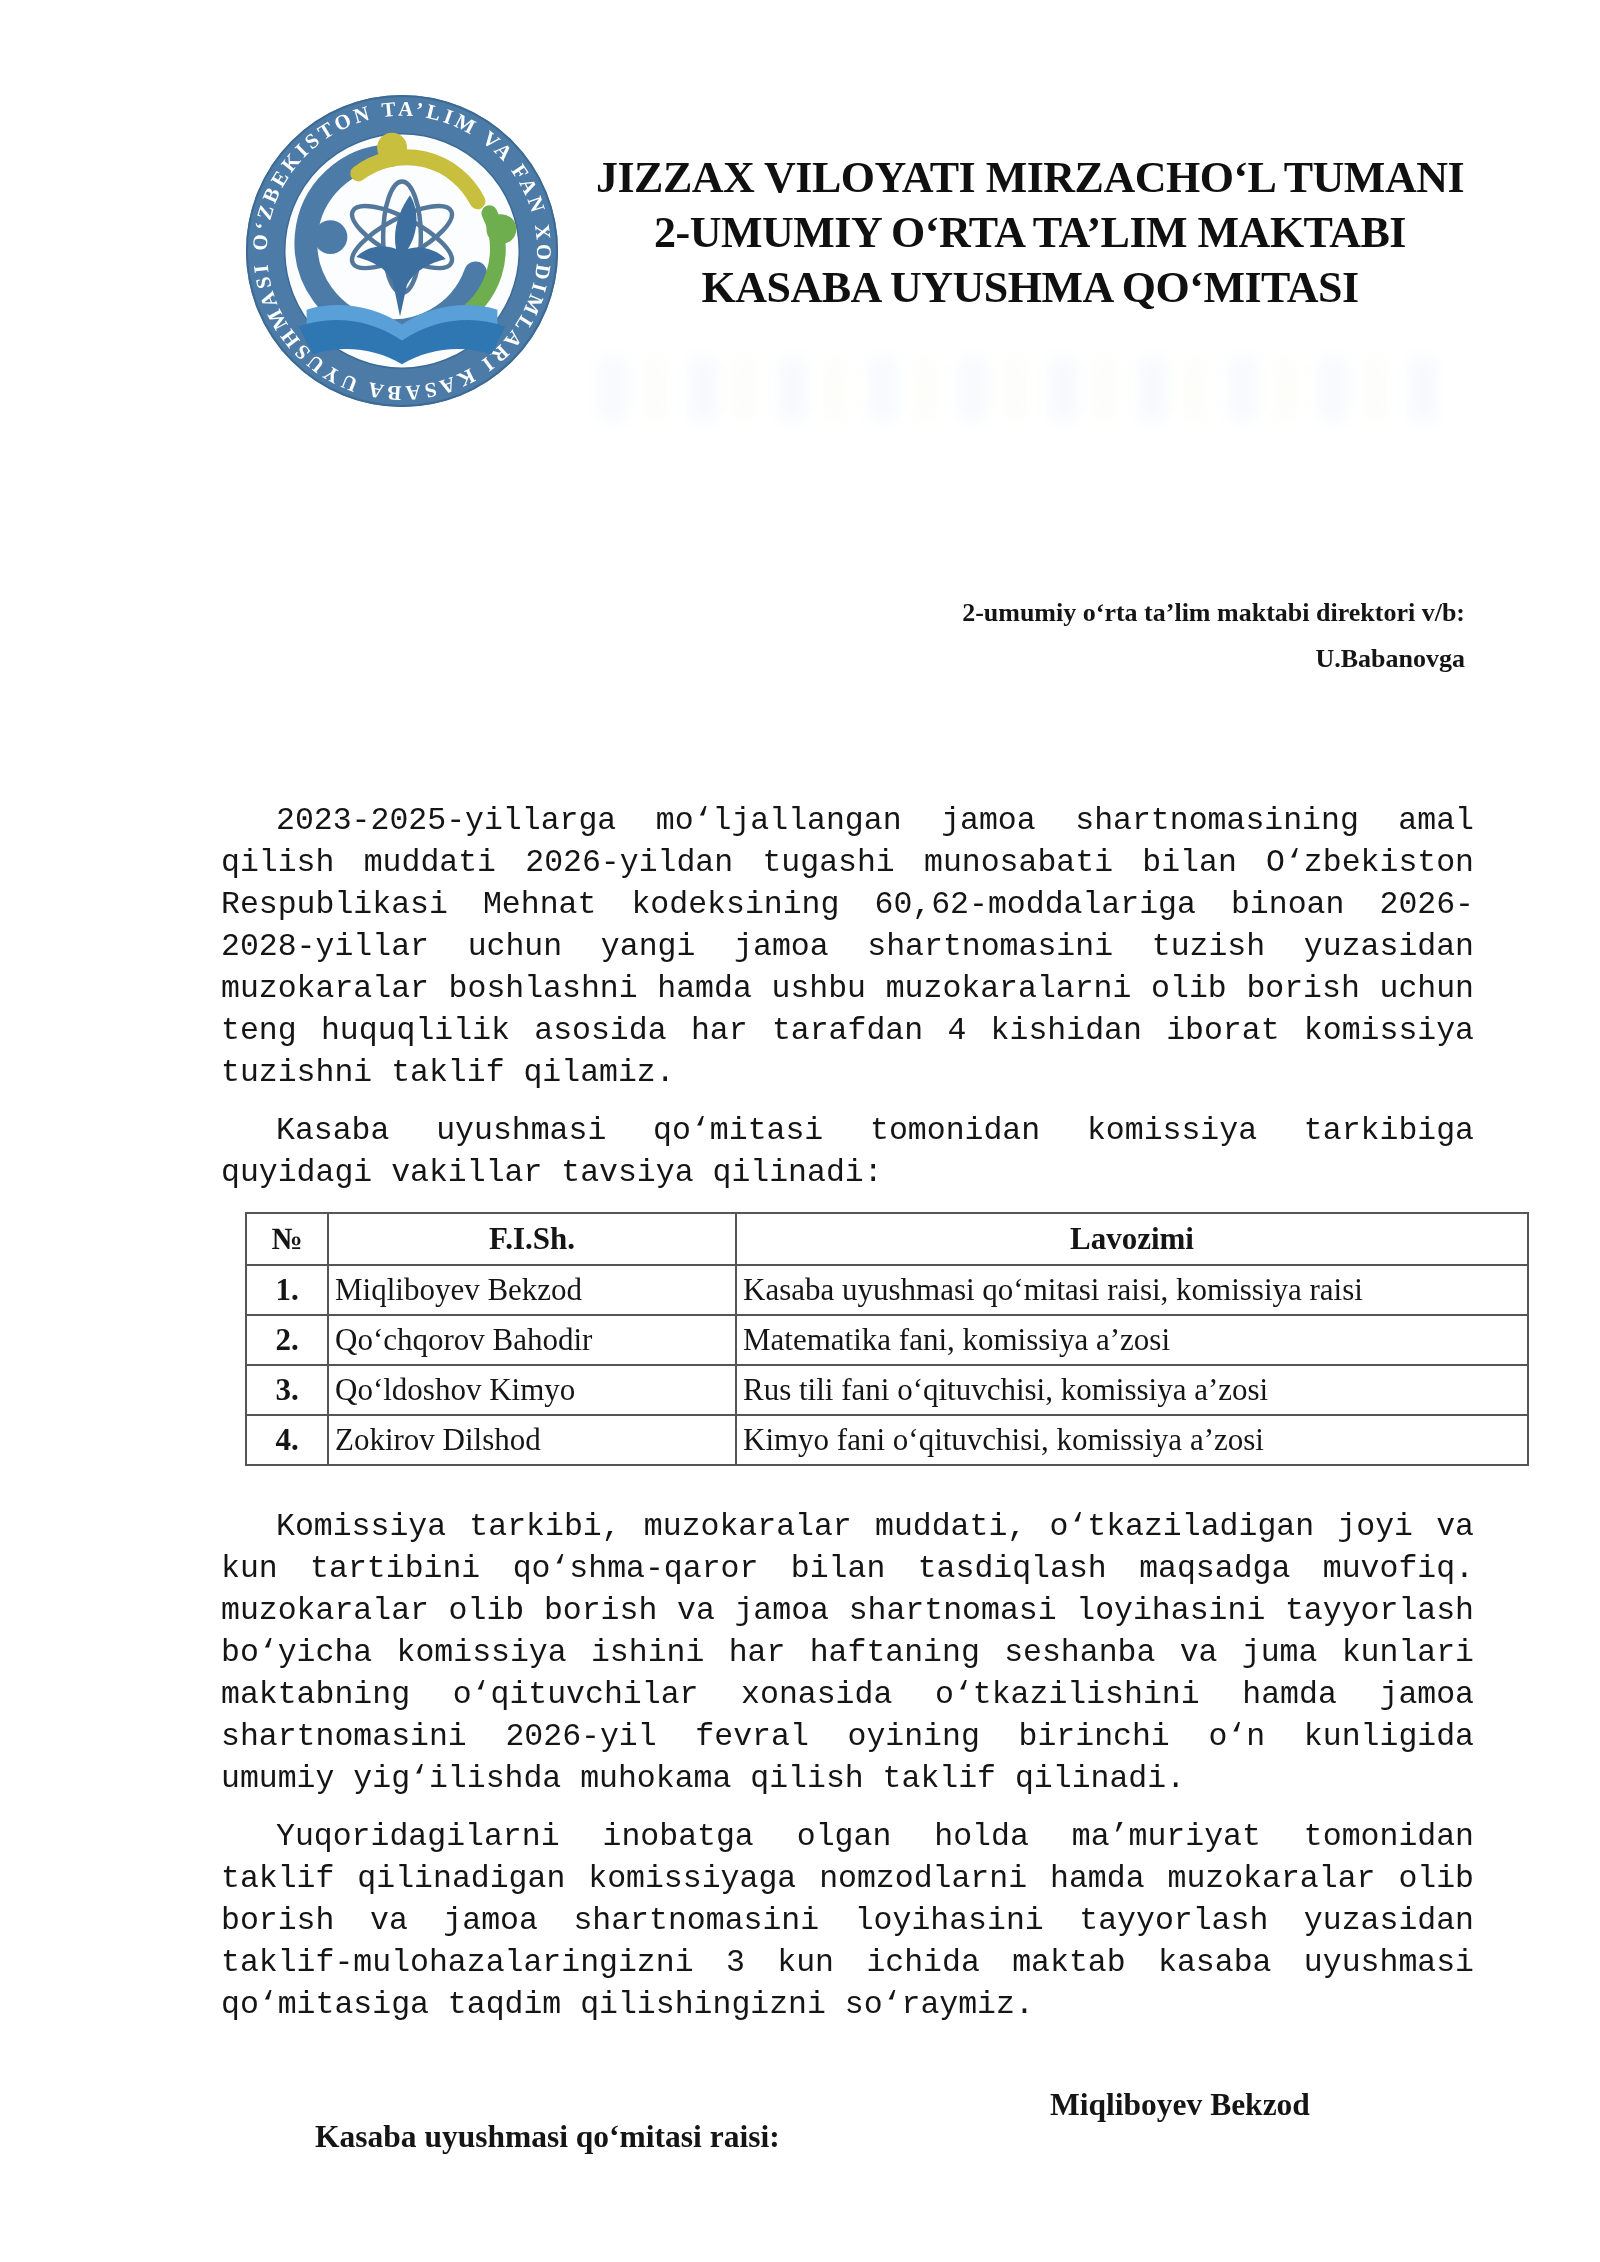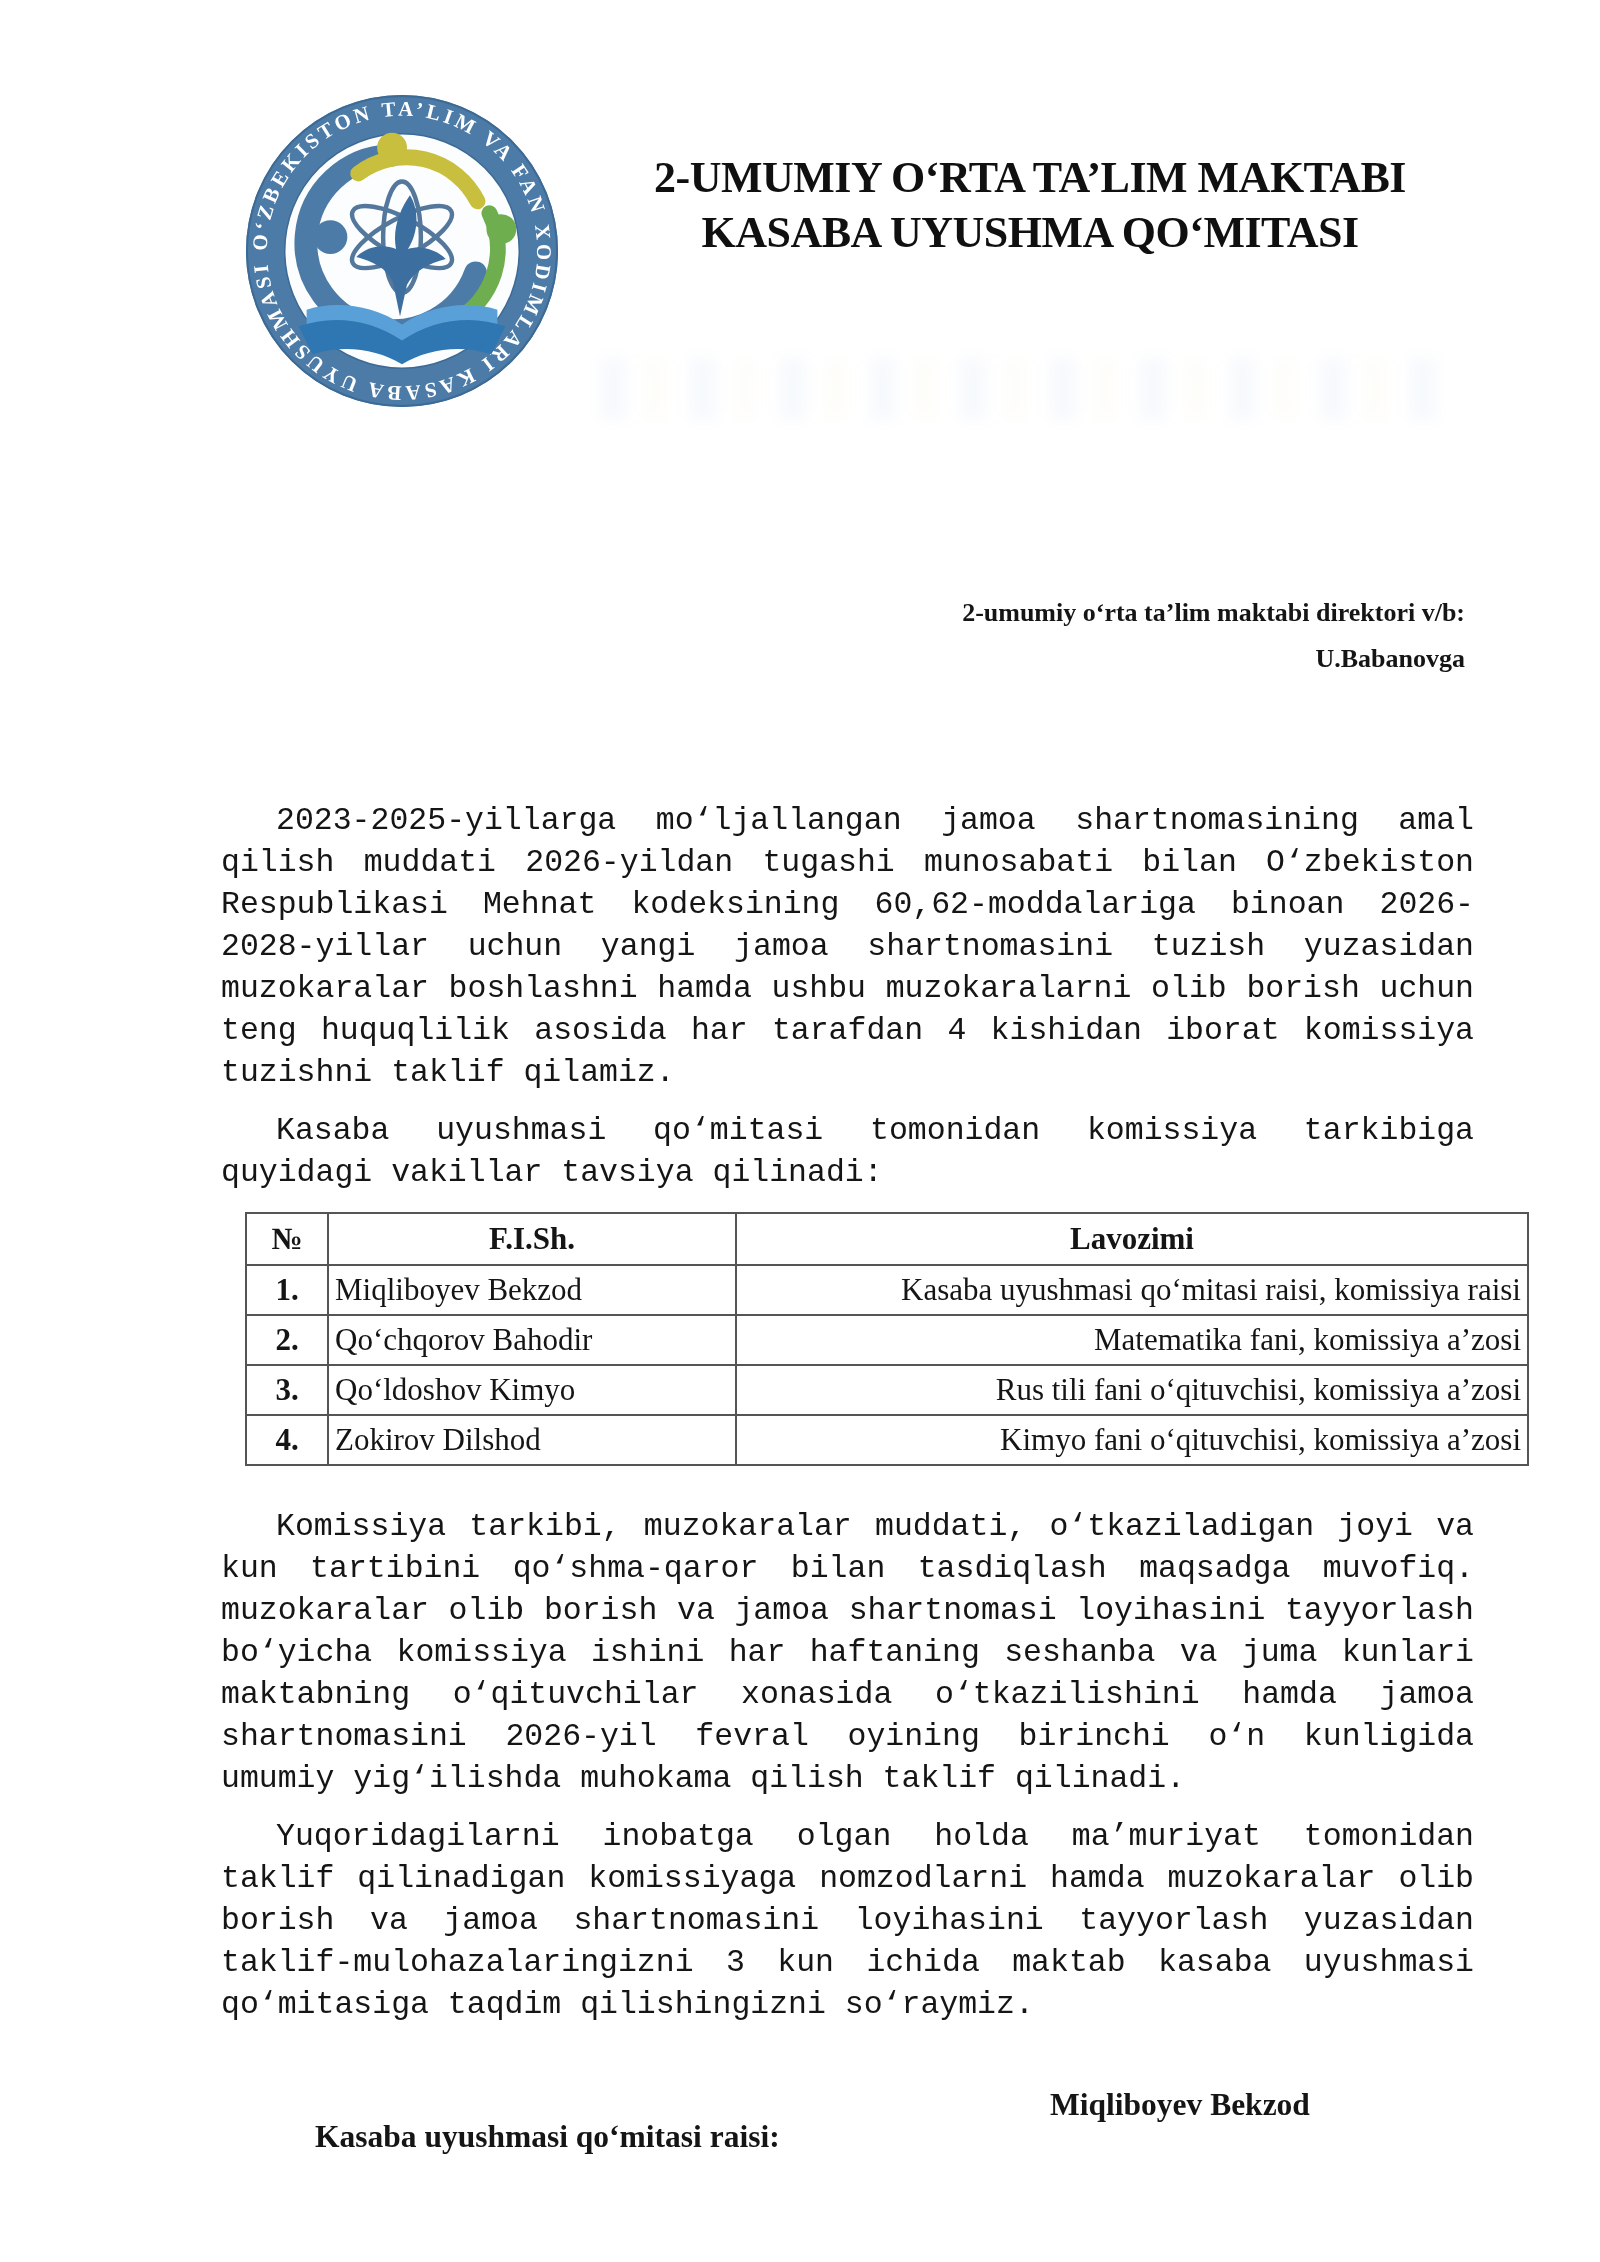--- a/index.html
+++ b/index.html
@@ -56,21 +56,21 @@
     border:2px solid #555555;
     padding:3px 6px;
     overflow:hidden; white-space:nowrap;
   }
   table.committee th { font-weight:bold; text-align:center; height:44px; }
   col.c-num { width:82px; }
   col.c-name { width:408px; }
   col.c-role { width:792px; }
   td.cell-num  { font-weight:bold; text-align:center; height:42px; }
   td.cell-name { text-align:left; padding-left:16px; }
-  td.cell-role { text-align:right; padding-left:14px; }
+  td.cell-role { text-align:left; padding-left:14px; }
 
   .after-table { margin-top:40px !important; }
 
   
   .sig { position:relative; margin-top:58px; height:46px; font-weight:bold; }
   .sig-label { position:absolute; left:110px;margin-top:32px; }
   .sig-name  { position:absolute; left:845px; }
 
   
   .bleed {
@@ -121,20 +121,21 @@
       <path d="M 160,234 C 130,214 94,210 64,219 L 64,234 C 96,227 132,233 160,252
                C 188,233 224,227 256,234 L 256,219 C 226,210 190,214 160,234 Z" fill="#5aa0d8"></path>
       <path d="M 160,250 C 128,228 88,224 56,236 L 70,264 C 100,254 134,258 160,274
                C 186,258 220,254 250,264 L 264,236 C 232,224 192,228 160,250 Z" fill="#2e77b3"></path>
     </g>
   </svg>
 
   <div class="bleed"></div>
 
   <div class="title-block">
+    <div>JIZZAX VILOYATI MIRZACHO‘L TUMANI</div>
     <div>2-UMUMIY O‘RTA TA’LIM MAKTABI</div>
     <div>KASABA UYUSHMA QO‘MITASI</div>
   </div>
 
 
   <div class="addressee">
     <div>2-umumiy o‘rta ta’lim maktabi direktori v/b:</div>
     <div>U.Babanovga</div>
   </div>
 

